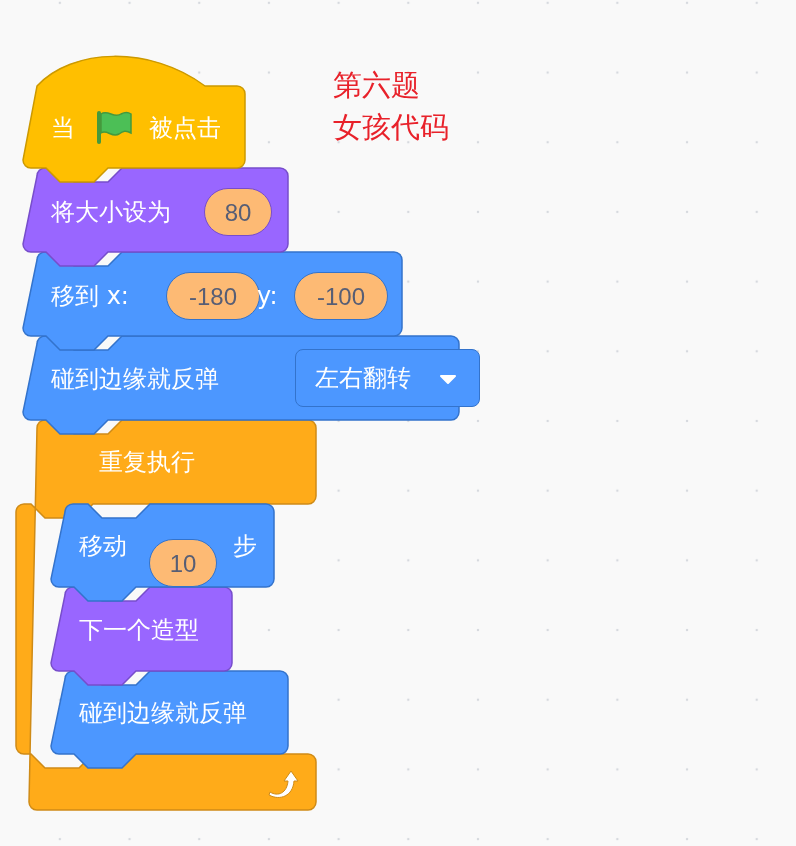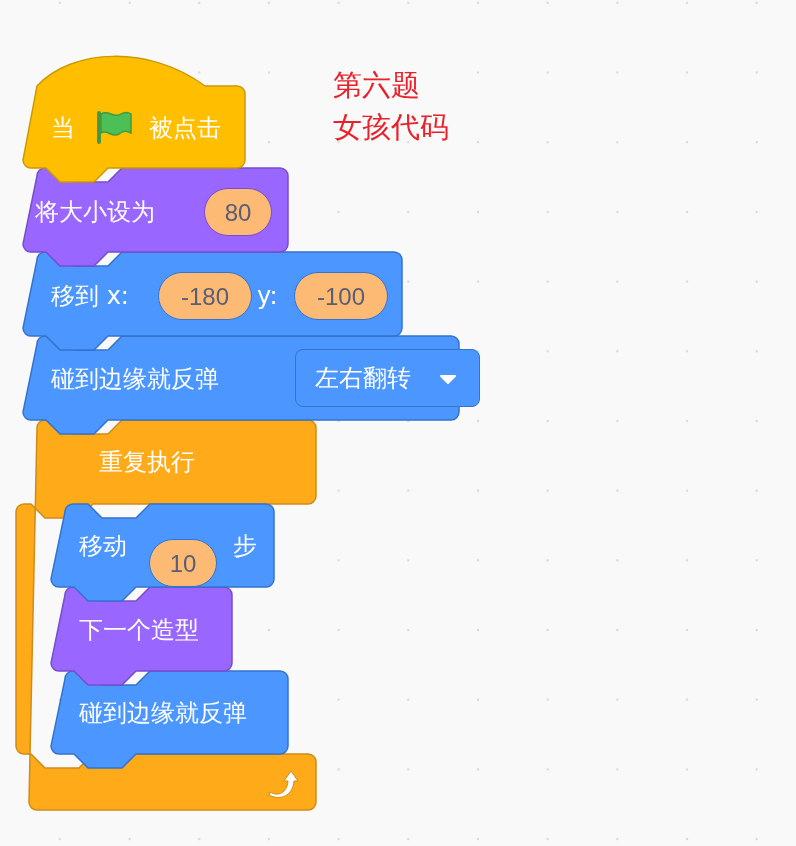--- a/index.html
+++ b/index.html
@@ -75,25 +75,25 @@
 <div class="note" style="left:333px; top:64px;">第六题</div>
 <div class="note" style="left:333px; top:106px;">女孩代码</div>
 
 <div class="label" style="left:51px; top:114px;">当</div>
 <svg class="flag" style="left:96px; top:109px;" width="38" height="36" viewBox="0 0 38 36">
   <rect x="1" y="2" width="4" height="33" rx="2" fill="#45993d"></rect>
   <path d="M5,5 C12,0 18,10 25,5 C29,3 32,3 35,5 L35,24 C30,21 27,22 23,25 C16,29 11,20 5,24 Z" fill="#4cbf56" stroke="#45993d" stroke-width="1.5"></path>
 </svg>
 <div class="label" style="left:149px; top:114px;">被点击</div>
 
-<div class="label" style="left:35px; top:198px;">将大小设为</div>
+<div class="label" style="left:51px; top:198px;">将大小设为</div>
 <div class="pill purple-border" style="left:204px; top:188px; width:68px;">80</div>
 
 <div class="label" style="left:51px; top:282px;">移到 x:</div>
-<div class="pill blue-border" style="left:158px; top:272px; width:94px;">-180</div>
+<div class="pill blue-border" style="left:166px; top:272px; width:94px;">-180</div>
 <div class="label" style="left:257px; top:282px;">y:</div>
 <div class="pill blue-border" style="left:294px; top:272px; width:94px;">-100</div>
 
 <div class="label" style="left:51px; top:365px;">碰到边缘就反弹</div>
 <div class="dropdown" style="left:260px; top:349px; width:185px; height:58px;margin-left:35px;">
   <span class="dd-text">左右翻转</span>
   <svg class="dd-arrow" width="18" height="11" viewBox="0 0 18 11">
     <path d="M2,2 L16,2 L9,9 Z" fill="#ffffff" stroke="#ffffff" stroke-width="2" stroke-linejoin="round"></path>
   </svg>
 </div>

